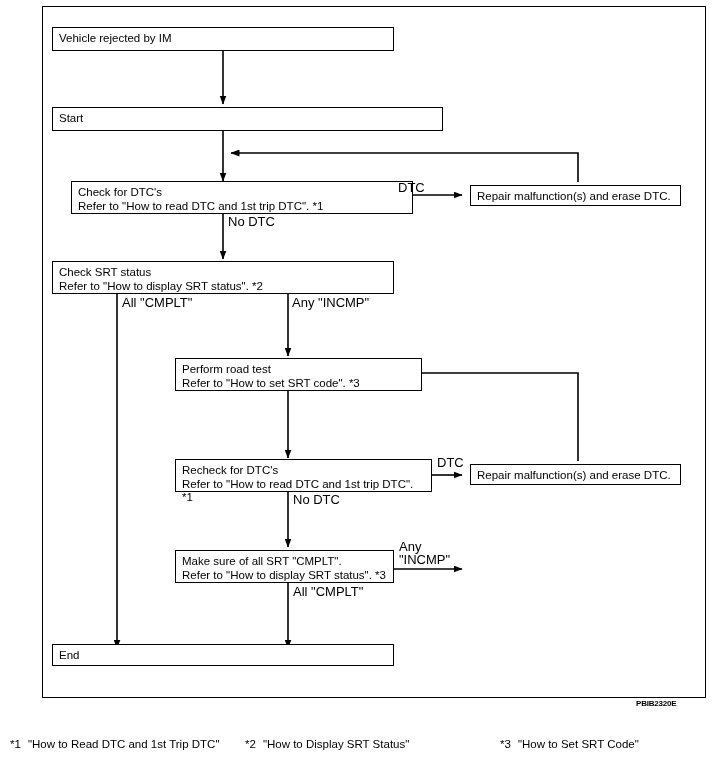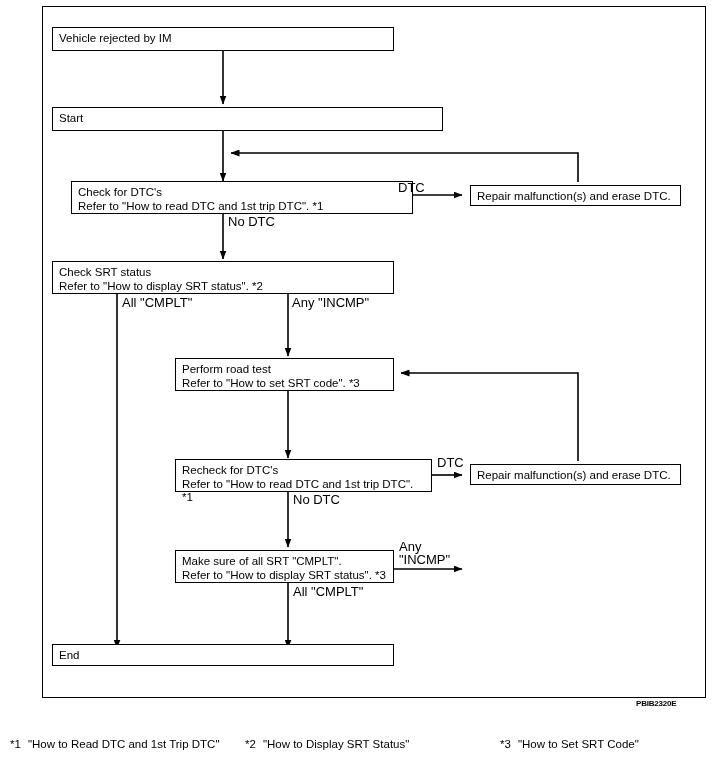--- a/index.html
+++ b/index.html
@@ -126,21 +126,21 @@
   <div class="node-box" style="left:52px; top:107px; width:391px; height:24px;">Start</div>
 
   <div class="node-box" style="left:52px; top:181px; width:342px; height:33px;margin-left:19px;">Check for DTC's
 Refer to "How to read DTC and 1st trip DTC". *1</div>
 
   <div class="node-box" style="left:470px; top:185px; width:211px; height:21px;">Repair malfunction(s) and erase DTC.</div>
 
   <div class="node-box" style="left:52px; top:261px; width:342px; height:33px;">Check SRT status
 Refer to "How to display SRT status". *2</div>
 
-  <div class="node-box" style="left:175px; top:358px; width:219px; height:33px;">Perform road test
+  <div class="node-box" style="left:175px; top:358px; width:247px; height:33px;">Perform road test
 Refer to "How to set SRT code". *3</div>
 
   <div class="node-box" style="left:175px; top:459px; width:257px; height:33px;">Recheck for DTC's
 Refer to "How to read DTC and 1st trip DTC". *1</div>
 
   <div class="node-box" style="left:470px; top:464px; width:211px; height:21px;">Repair malfunction(s) and erase DTC.</div>
 
   <div class="node-box" style="left:175px; top:550px; width:219px; height:33px;">Make sure of all SRT "CMPLT".
 Refer to "How to display SRT status". *3</div>
 

